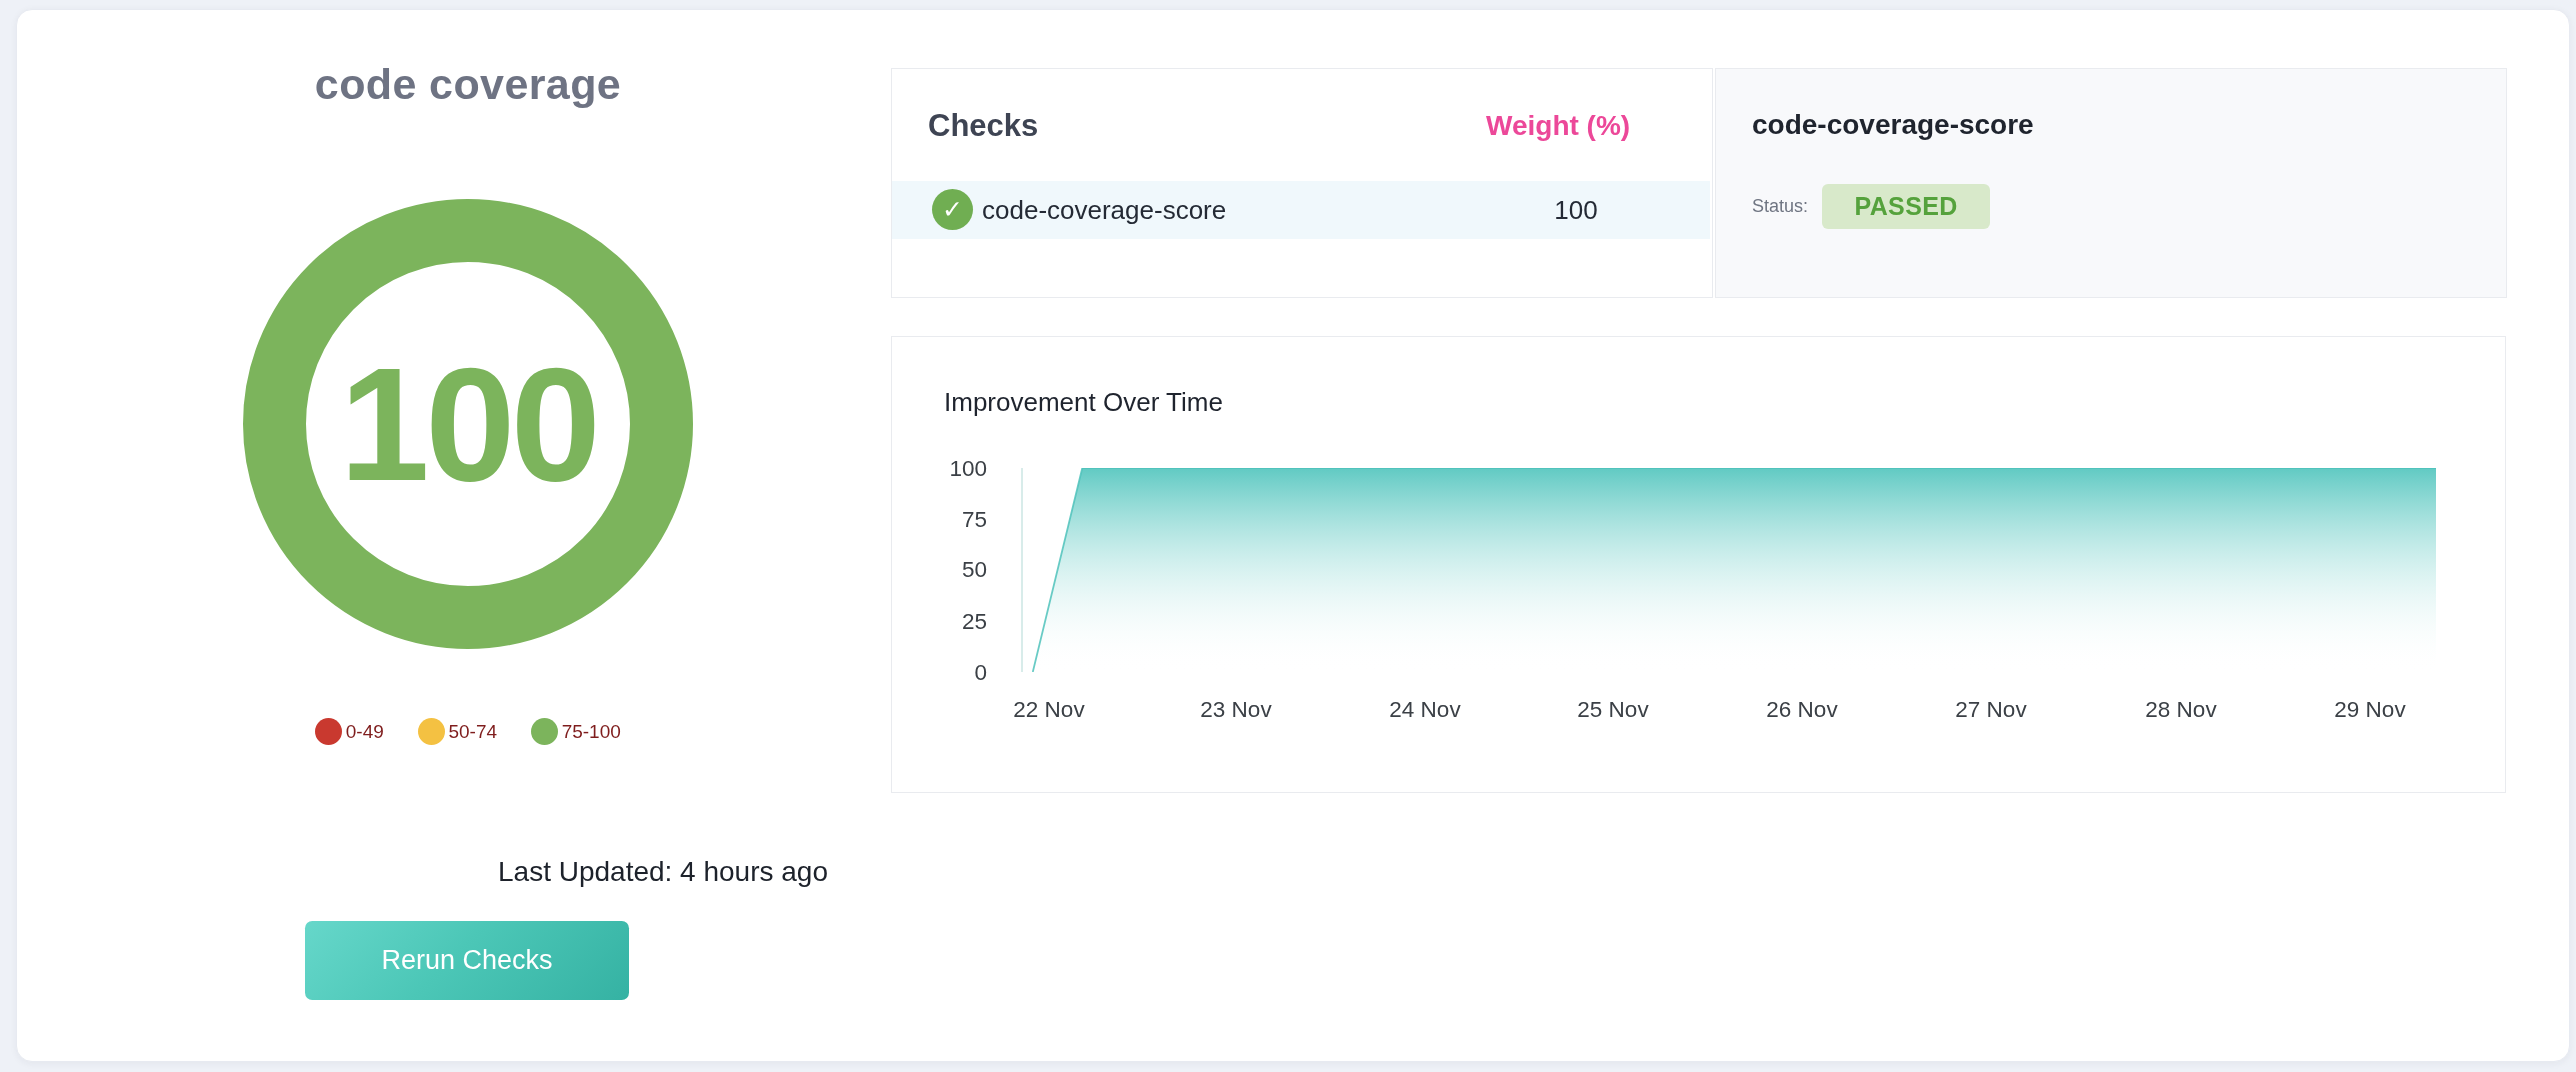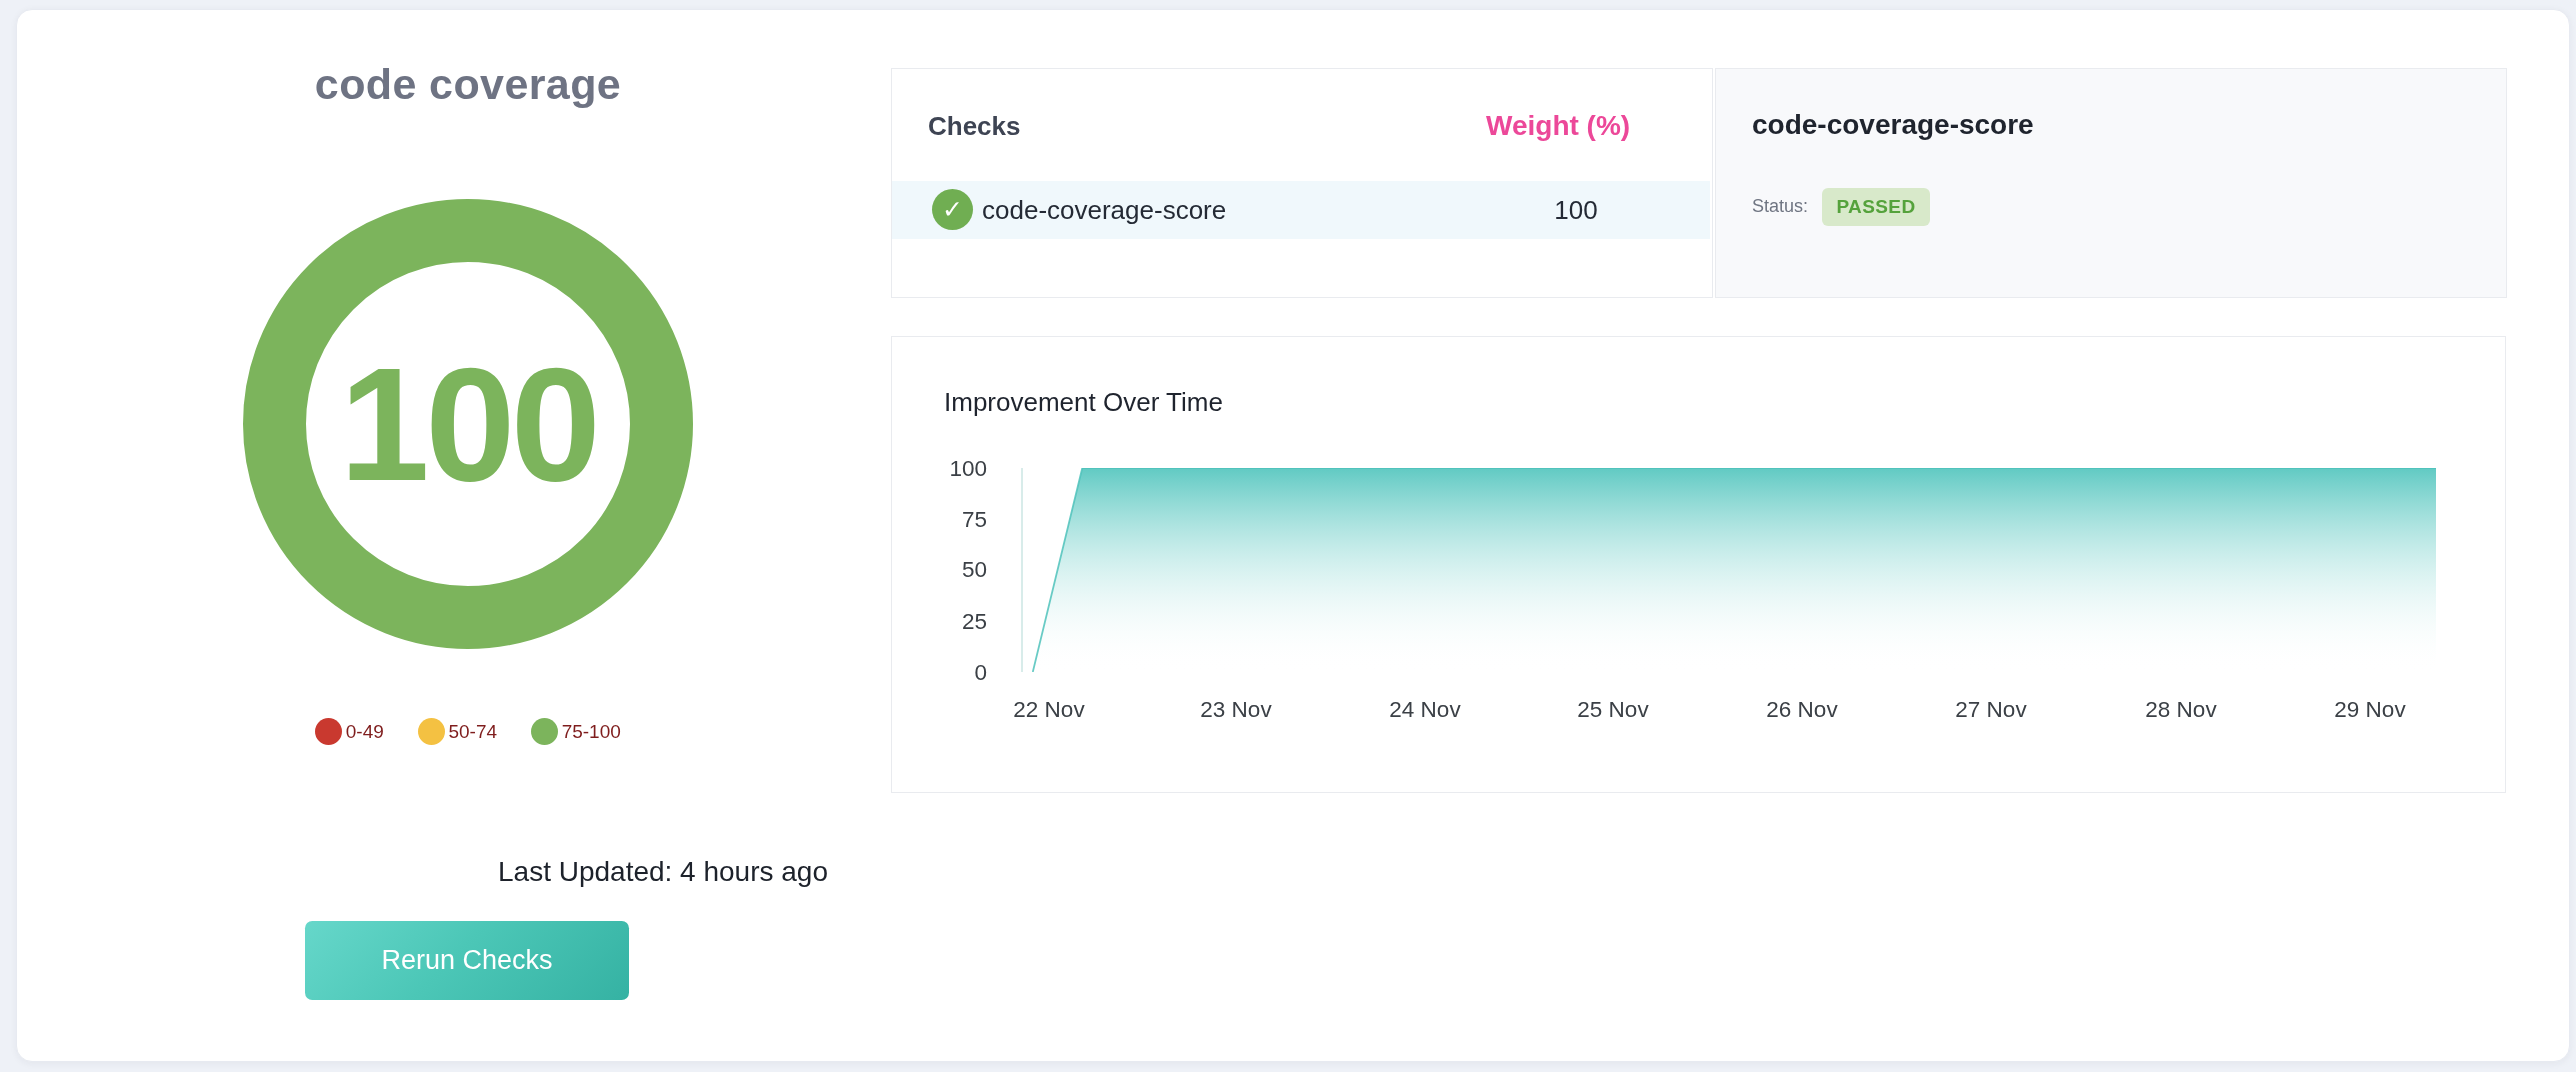--- a/index.html
+++ b/index.html
@@ -62,21 +62,21 @@
   }
   
   .checks-card {
     position: absolute; left: 874px; top: 58px;
     width: 822px; height: 230px;
     background: #ffffff;
     border: 1.8px solid #e9ebef;
   }
   .checks-header-name {
     position: absolute; left: 36px; top: 39px; height: 36px; line-height: 36px;
-    font-size: 26px; font-weight: 700; color: #3e4453;
+    font-size: 31px; font-weight: 700; color: #3e4453;
   }
   .checks-header-weight {
     position: absolute; left: 594px; top: 39px; width: 180px; height: 36px; line-height: 36px;
     text-align: left;
     font-size: 28px; font-weight: 700; color: #ec4899;
   }
   .check-row {
     position: absolute; left: 0px; top: 112px;
     width: 818px; height: 58px;
     background: #f0f8fc;
@@ -108,23 +108,23 @@
     position: absolute; left: 36px; top: 38px; height: 36px; line-height: 36px;
     font-size: 28px; font-weight: 700; color: #1f242e;
   }
   .detail-status-row {
     position: absolute; left: 36px; top: 115px; height: 45px;
     display: flex; align-items: center; gap: 14.4px;
   }
   .status-label { font-size: 18px; color: #6f7582; }
   .status-badge {
     display: inline-block;
-    padding: 8px 14px;
+    padding: 8px 32px;
     border-radius: 6px;
-    font-size: 19px; font-weight: 700; letter-spacing: 0.4px;
+    font-size: 25px; font-weight: 700; letter-spacing: 0.4px;
   }
   
   .chart-card {
     position: absolute; left: 874px; top: 326px;
     width: 1615px; height: 457px;
     background: #ffffff;
     border: 1.8px solid #e9ebef;
     padding-left: 20px;
   }
   .chart-title {

